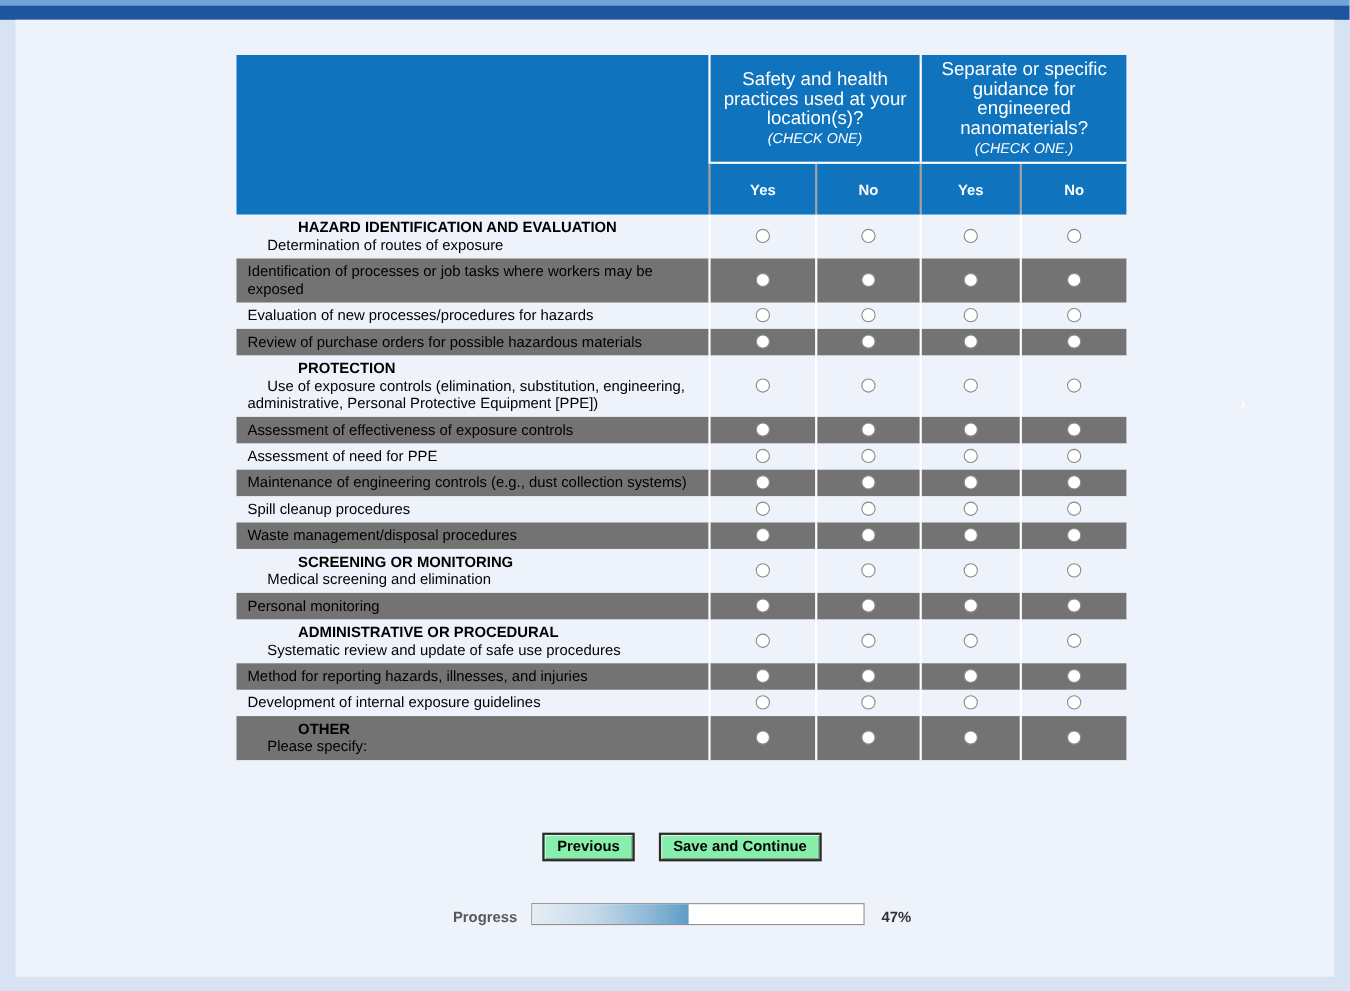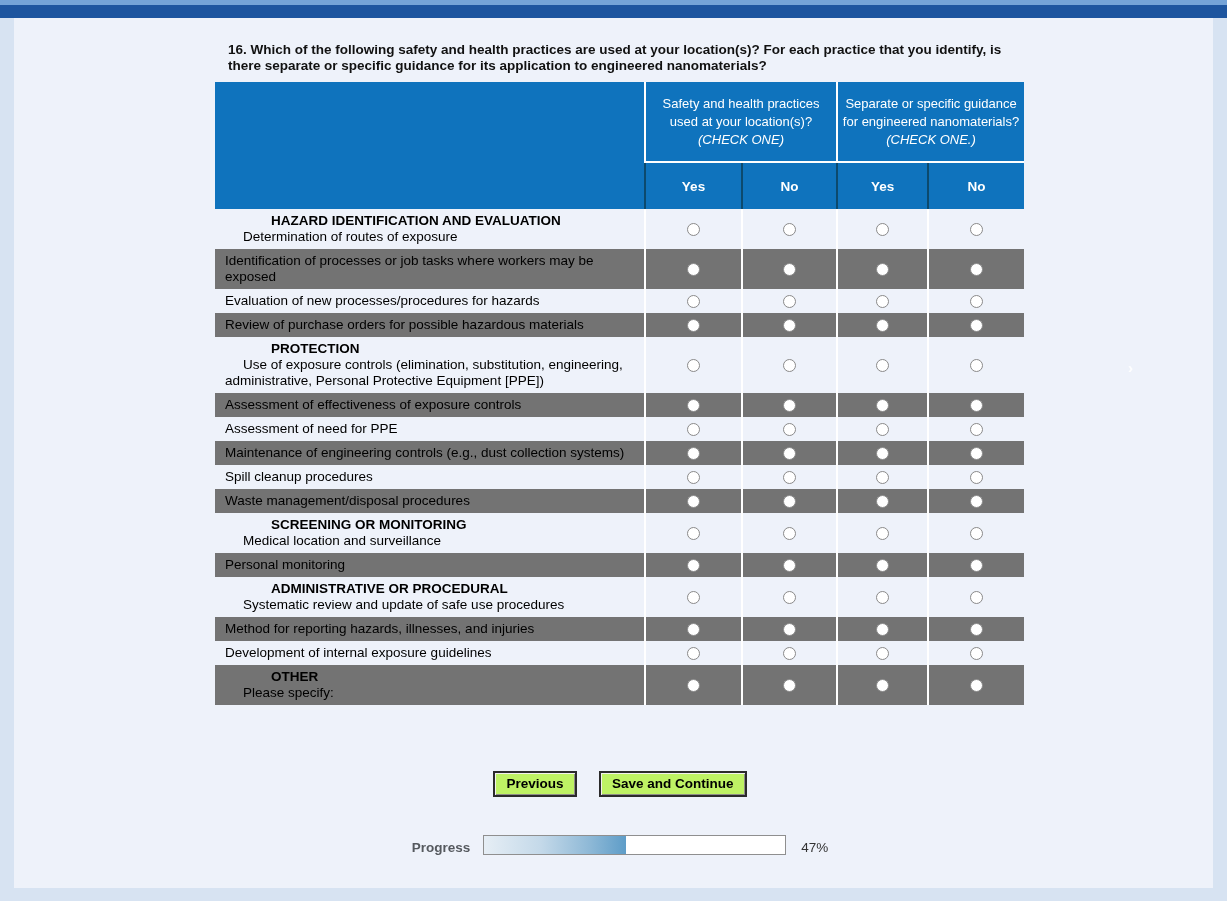--- a/index.html
+++ b/index.html
@@ -33,83 +33,82 @@
 
   table.practices {
     margin-top: 8px;
     width: 809px;
     border-collapse: collapse;
     table-layout: fixed;
   }
   thead th { background: #0f73bd; color: #fff; font-weight: normal; vertical-align: middle; }
   th.corner { }
   th.group { border-left: 2px solid #fff; height: 80px; padding: 4px 2px; }
-  .group-title { font-size: 13px; line-height: 18px; text-align: center; }
+  .group-title { font-size: 17px; line-height: 18px; text-align: center; }
   .group-note  { font-size: 13px; font-style: italic; text-align: center; line-height: 17px; }
   th.subhead {
-    border-left: 2px solid #0c4a6e; border-top: 2px solid #fff;
+    border-left: 2px solid #a3a3a3; border-top: 2px solid #fff;
     height: 47px; font-weight: bold; font-size: 13.5px; text-align: center;
   }
   tbody td { vertical-align: middle; }
   tr.shaded td { background: #737373; }
   td.label-cell { padding: 4px 6px 4px 10px; font-size: 13.5px; color: #000; line-height: 16px; }
   .row-title { font-weight: bold; padding-left: 46px; }
   .row-sub   { text-indent: 18px; }
   td.radio-cell { border-left: 2px solid #fff; text-align: center; }
   .radio {
     display: inline-block; width: 13px; height: 13px;
     border: 1px solid #8a8a8a; border-radius: 50%;
     background: #fff; vertical-align: middle; cursor: pointer;
   }
 
   .actions { margin-top: 66px; text-align: center; }
   .btn {
     display: inline-block;
     font-family: "Liberation Sans", "DejaVu Sans", sans-serif;
     font-size: 13.5px; font-weight: bold; color: #000;
-    background: #bef264;
+    background: #86efac;
     border: 2px solid #2b2b2b;
     box-shadow: inset 1px 1px 0 #f2f1ee, inset -1px -1px 0 #8f8d88;
     padding: 3px 11px 4px 11px;
     margin: 0 9px;
     cursor: pointer;
   }
 
   .progress-row {
     margin-top: 38px;
     display: flex; align-items: flex-end; justify-content: center;
   }
   .progress-label { font-size: 13.5px; font-weight: bold; color: #55595e; margin-right: 13px; }
   .progress-track {
     width: 303px; height: 20px; background: #fff;
     border: 1px solid #8f8f8f;
   }
   .progress-fill {
     height: 100%;
     background: linear-gradient(90deg, #e6eef5 0%, #c4d9e9 40%, #8db8d6 75%, #5e9dc8 100%);
   }
-  .progress-value { font-size: 13.5px; font-weight: normal; color: #333; margin-left: 15px; }
+  .progress-value { font-size: 13.5px; font-weight: bold; color: #333; margin-left: 15px; }
 
   .scroll-artifact {
     position: absolute; left: 1114px; top: 341px;
     color: #ffffff; font-size: 15px; font-weight: bold;
     opacity: 0.95; pointer-events: none;
   }
 </style>
 </head>
 <body>
 
 <div class="topbar-light"></div>
 <div class="topbar-dark"></div>
 
 <div class="content-panel">
   <div class="inner">
 
     <div class="question-block">
-      <div class="question-text">16. Which of the following safety and health practices are used at your location(s)? For each practice that you identify, is there separate or specific guidance for its application to engineered nanomaterials?</div>
     </div>
 
     <table class="practices">
       <colgroup>
         <col style="width:430px">
           <col style="width:97px">
           <col style="width:95px">
         <col style="width:91px">
           <col style="width:96px">
       </colgroup>
@@ -221,21 +220,21 @@
               <div class="row-label">Waste management/disposal procedures</div>
             </td>
             <td class="radio-cell"><span class="radio"></span></td>
             <td class="radio-cell"><span class="radio"></span></td>
             <td class="radio-cell"><span class="radio"></span></td>
             <td class="radio-cell"><span class="radio"></span></td>
           </tr>
           <tr>
             <td class="label-cell">
               <div class="row-title">SCREENING OR MONITORING</div>
-              <div class="row-sub">Medical location and surveillance</div>
+              <div class="row-sub">Medical screening and elimination</div>
             </td>
             <td class="radio-cell"><span class="radio"></span></td>
             <td class="radio-cell"><span class="radio"></span></td>
             <td class="radio-cell"><span class="radio"></span></td>
             <td class="radio-cell"><span class="radio"></span></td>
           </tr>
           <tr class="shaded">
             <td class="label-cell">
               <div class="row-label">Personal monitoring</div>
             </td>

